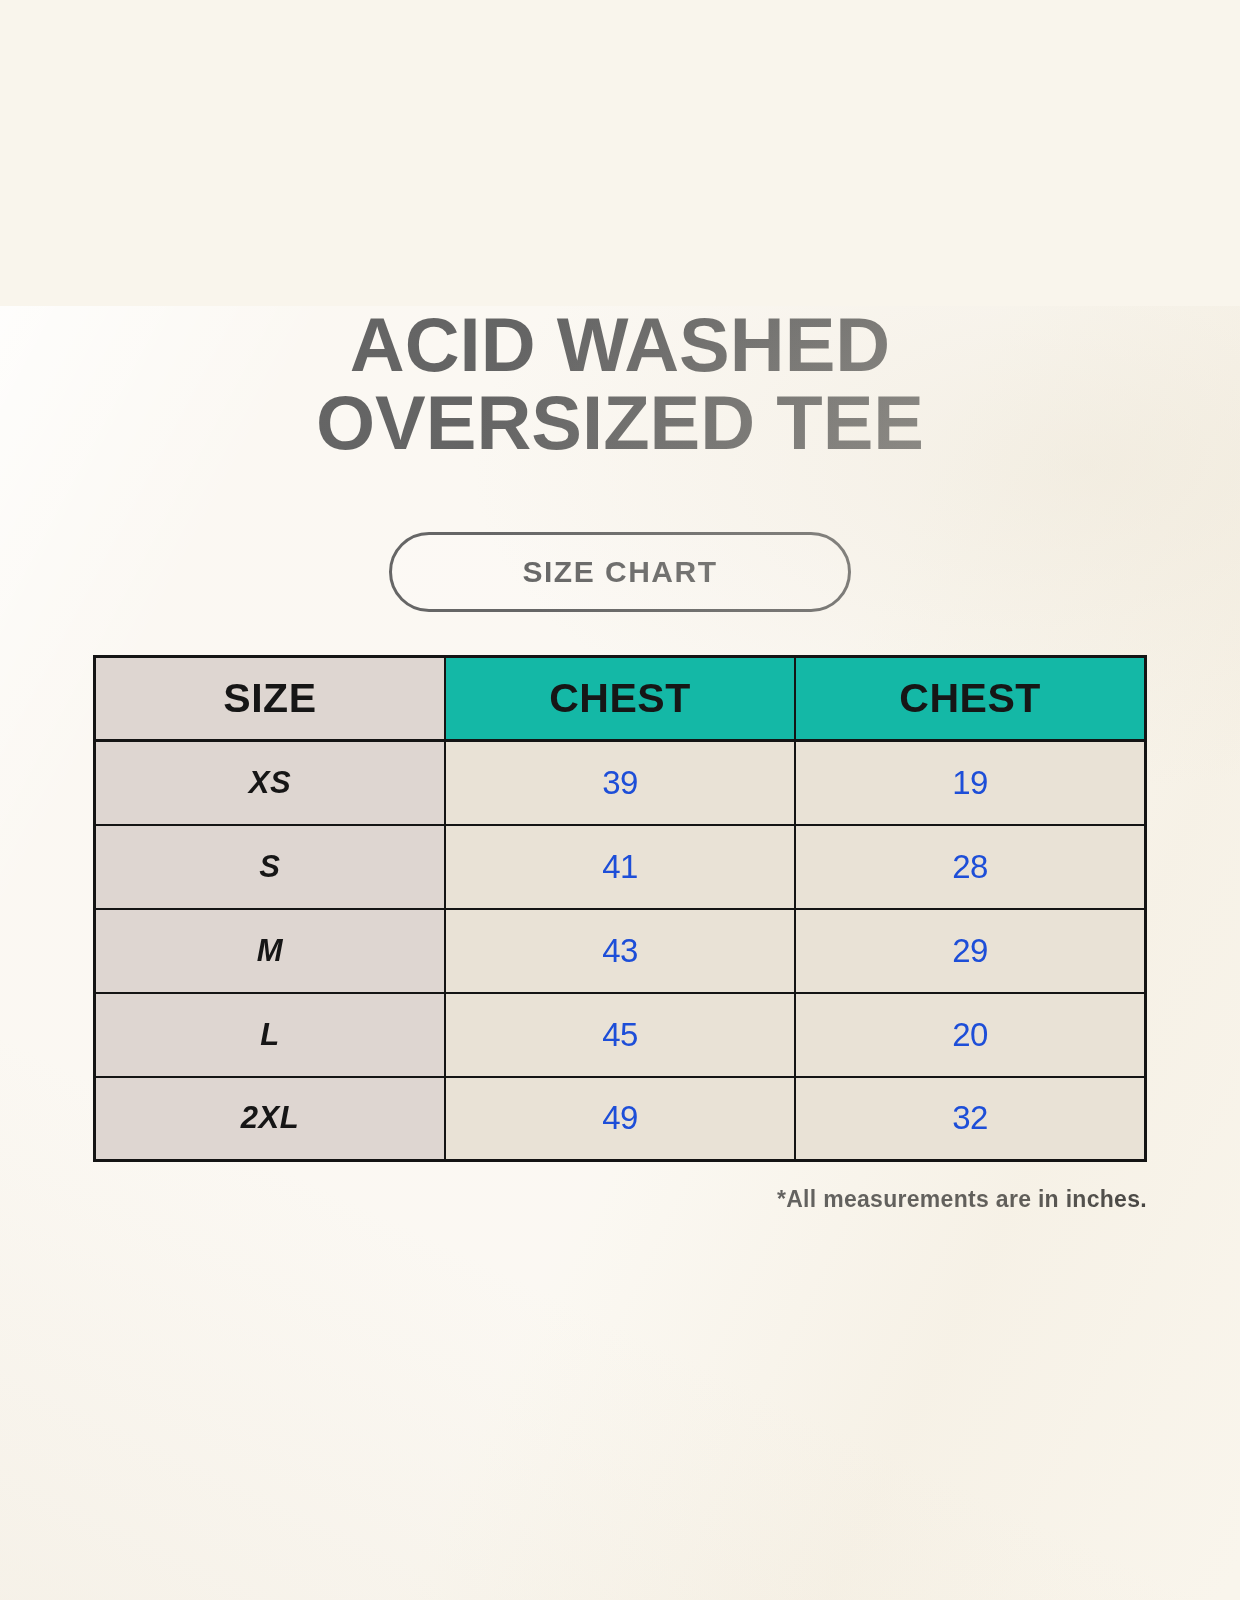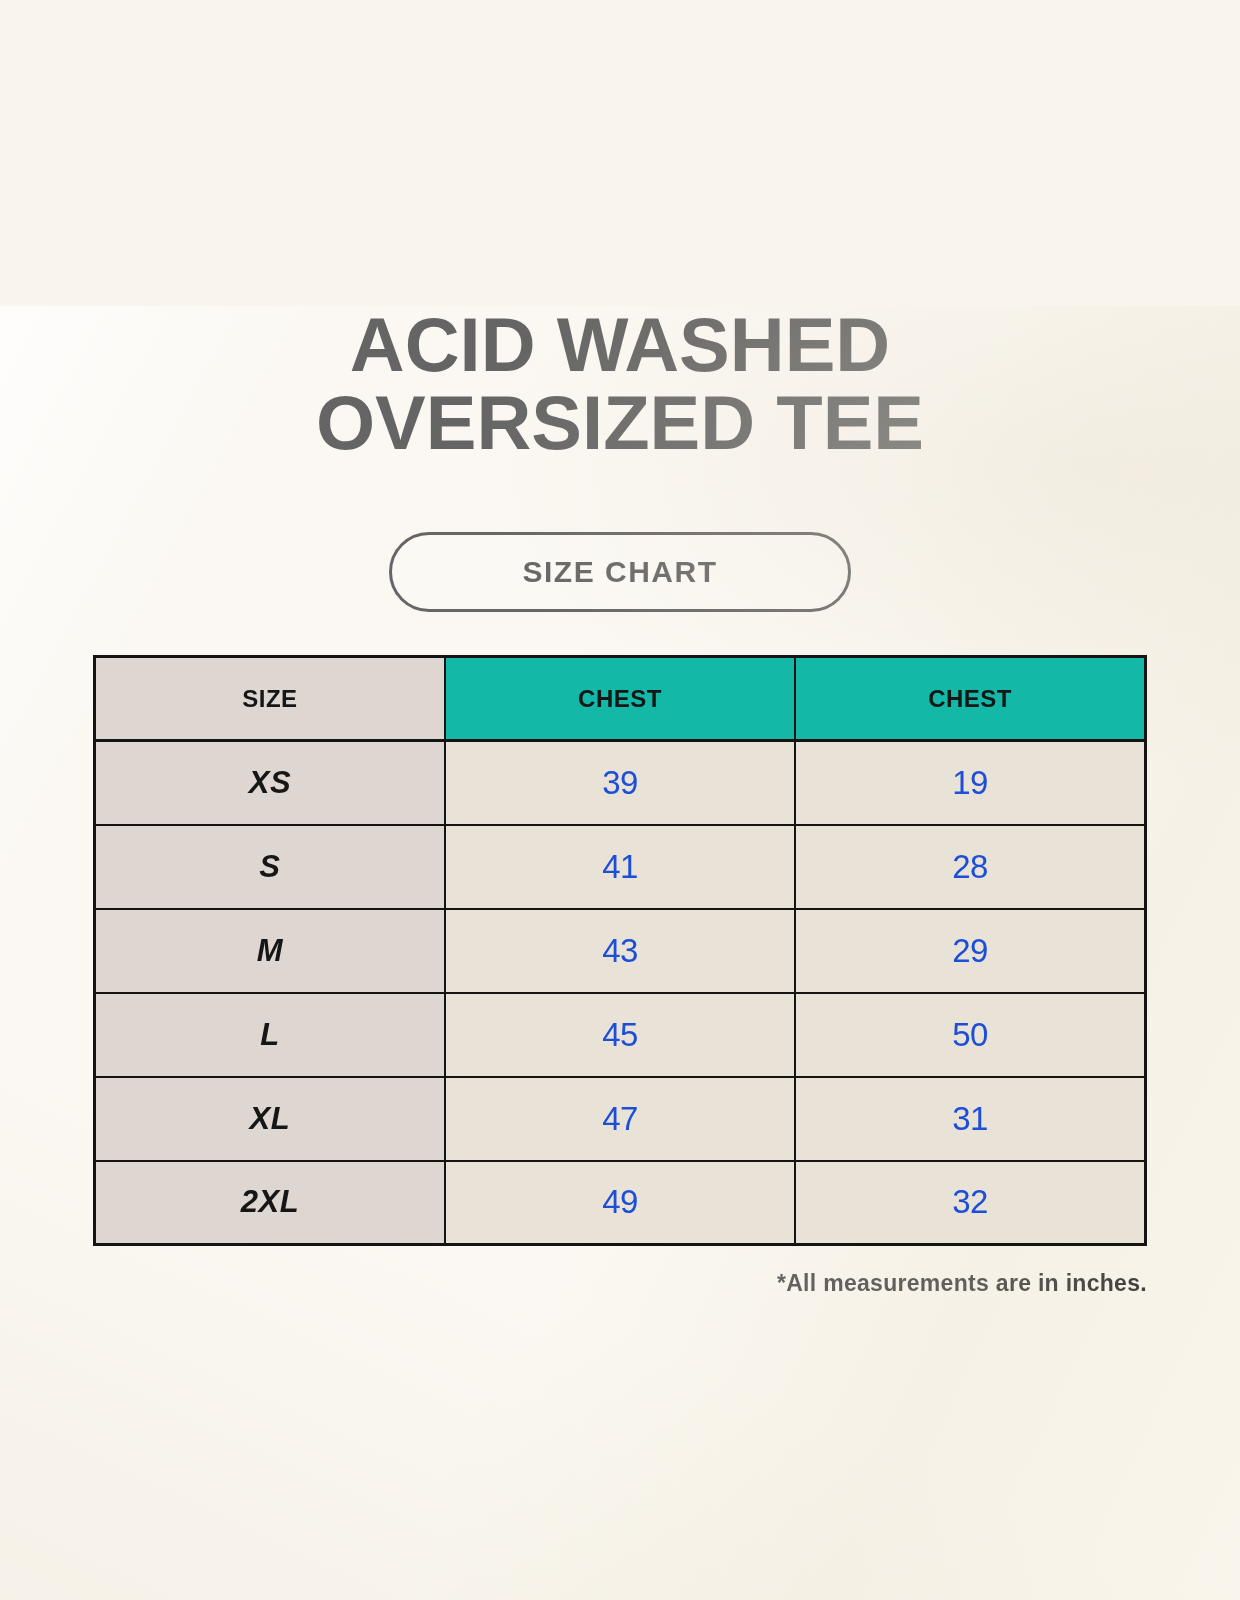--- a/index.html
+++ b/index.html
@@ -59,21 +59,21 @@
     border: 3px solid #141414;
     position: relative;
   }
   .size-table th, .size-table td {
     border: 2px solid #141414;
     text-align: center;
     vertical-align: middle;
     height: 84px;
   }
   .size-table thead th {
-    font-size: 24px;
+    font-size: 41px;
     font-weight: bold;
     letter-spacing: 0.5px;
     border-bottom-width: 3px;
   }
   th.col-size, td.size-cell { background: #ded6d1; }
   th.col-measure { background: #14b8a6; }
   td.size-cell {
     font-weight: bold;
     font-size: 31px;
     letter-spacing: 0.5px;
@@ -132,26 +132,21 @@
         <td class="value-cell">28</td>
       </tr>
       <tr>
         <td class="size-cell">M</td>
         <td class="value-cell">43</td>
         <td class="value-cell">29</td>
       </tr>
       <tr>
         <td class="size-cell">L</td>
         <td class="value-cell">45</td>
-        <td class="value-cell">50</td>
-      </tr>
-      <tr>
-        <td class="size-cell">XL</td>
-        <td class="value-cell">47</td>
-        <td class="value-cell">31</td>
+        <td class="value-cell">20</td>
       </tr>
       <tr>
         <td class="size-cell">2XL</td>
         <td class="value-cell">49</td>
         <td class="value-cell">32</td>
       </tr>
     </tbody>
   </table>
 
   <div class="footnote">*All measurements are in inches.</div>

